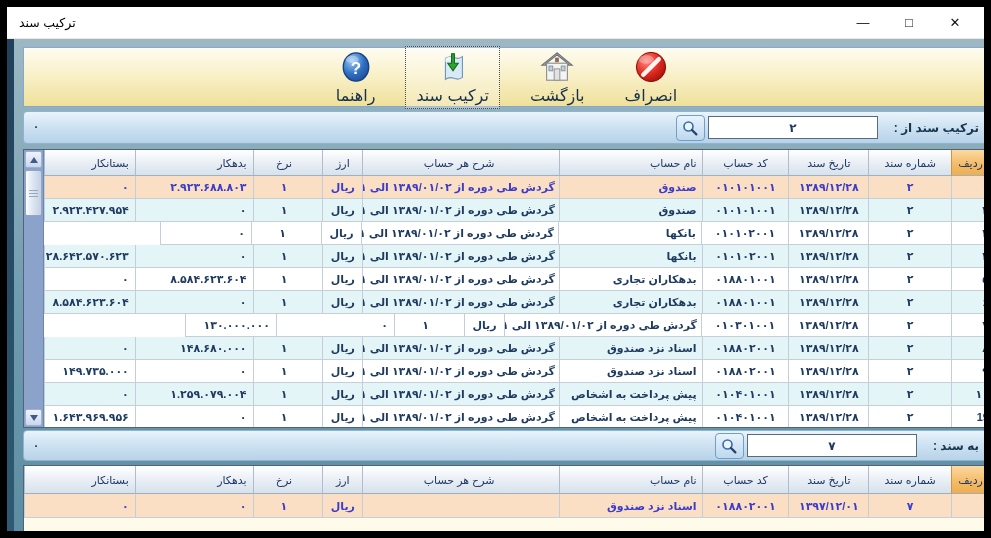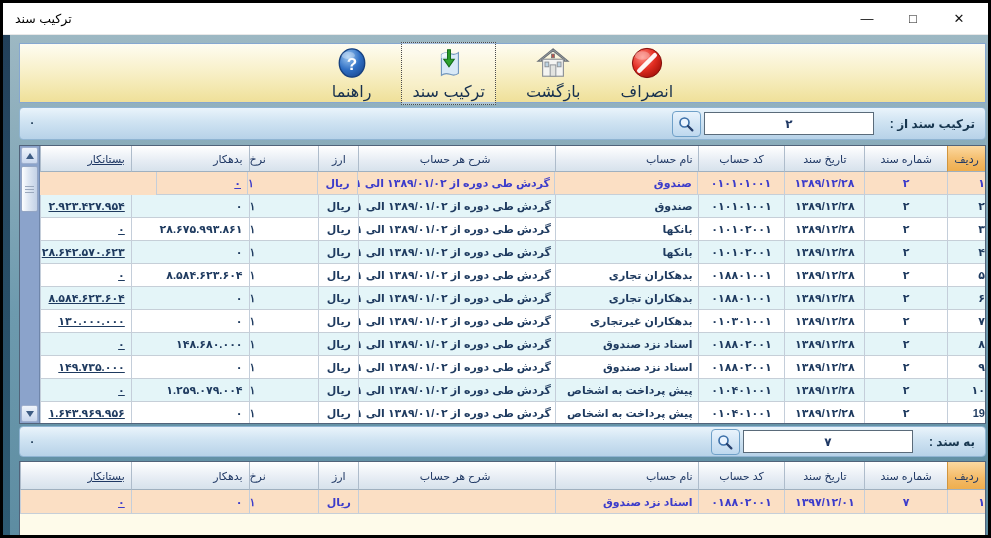--- a/index.html
+++ b/index.html
@@ -1,20 +1,20 @@
 <!DOCTYPE html>
 <html lang="fa"><head>
 <meta charset="utf-8">
 <style>
   * { box-sizing: border-box; margin: 0; padding: 0; }
   html,body { background:#d7dde3; }
   body { font-family: "Liberation Sans", "DejaVu Sans", sans-serif; }
 
   .window { position:relative; width:991px; height:538px; background:#fff;
-            border:3px solid #000000; overflow:hidden; }
+            border:7px solid #000000; overflow:hidden; }
 
   
   .titlebar { position:absolute; top:0; left:0; width:100%; height:32px;
               background:#ffffff; border-bottom:1px solid #e8e8e8;
               display:flex; align-items:center; justify-content:space-between; direction:ltr; }
   .titlebar .title { margin-left:12px; font-size:12.5px; color:#000; }
   .win-controls { display:flex; direction:ltr; margin-right:6px; }
   .win-btn { width:46px; height:30px; display:flex; align-items:center; justify-content:center;
              font-size:13px; color:#111; cursor:default; }
 
@@ -72,23 +72,23 @@
   .trow.selected .cell { color:#3c3ccb; }
 
   
   .c0{width:38px; }
   .c1{width:83px; text-align:center;}
   .c2{width:80px; text-align:center;}
   .c3{width:87px; text-align:center;}
   .c4{width:143px; text-align:right; padding-right:5px;}
   .c5{width:197px; text-align:center; padding-right:4px;}
   .c6{width:40px; text-align:center;}
-  .c7{width:70px; text-align:left; padding-right:8px;font-family:Liberation Serif, serif;}
+  .c7{width:70px; text-align:center; padding-right:8px;}
   .c8{width:118px; text-align:right; padding-right:6px;}
-  .c9{width:91px; text-align:right; padding-right:6px;text-decoration:underline;}
+  .c9{width:91px; text-align:right; padding-right:6px;}
   .grid-bottom .c9{width:111px;}
 
   .filler { flex:1 1 auto; background:#fefbea; }
 
   
   .vscroll { flex:0 0 20px; width:20px; background:#8ba3cb; position:relative;
              border-right:1px solid #6f86ab; }
   .vs-btn { position:absolute; left:1px; width:17px; height:17px;
             background:linear-gradient(#eff4fb,#c9d7ee); border:1px solid #9fb0cf; border-radius:2px;
             display:flex; align-items:center; justify-content:center; cursor:pointer; }
@@ -205,20 +205,21 @@
         <div class="tbody">
             <div class="trow selected">
               <div class="cell c0">۱</div>
               <div class="cell c1">۲</div>
               <div class="cell c2">۱۳۸۹/۱۲/۲۸</div>
               <div class="cell c3">۰۱۰۱۰۱۰۰۱</div>
               <div class="cell c4">صندوق</div>
               <div class="cell c5">گردش طی دوره از ۱۳۸۹/۰۱/۰۲ الی ۱۳۸۹/۱...</div>
               <div class="cell c6">ریال</div>
               <div class="cell c7">۱</div>
+              <div class="cell c8">۲.۹۲۳.۶۸۸.۸۰۳</div>
               <div class="cell c9">۰</div>
             </div>
             <div class="trow alt">
               <div class="cell c0">۲</div>
               <div class="cell c1">۲</div>
               <div class="cell c2">۱۳۸۹/۱۲/۲۸</div>
               <div class="cell c3">۰۱۰۱۰۱۰۰۱</div>
               <div class="cell c4">صندوق</div>
               <div class="cell c5">گردش طی دوره از ۱۳۸۹/۰۱/۰۲ الی ۱۳۸۹/۱...</div>
               <div class="cell c6">ریال</div>
@@ -228,21 +229,20 @@
             </div>
             <div class="trow">
               <div class="cell c0">۳</div>
               <div class="cell c1">۲</div>
               <div class="cell c2">۱۳۸۹/۱۲/۲۸</div>
               <div class="cell c3">۰۱۰۱۰۲۰۰۱</div>
               <div class="cell c4">بانکها</div>
               <div class="cell c5">گردش طی دوره از ۱۳۸۹/۰۱/۰۲ الی ۱۳۸۹/۱...</div>
               <div class="cell c6">ریال</div>
               <div class="cell c7">۱</div>
-              <div class="cell c8">۲۸.۶۷۵.۹۹۳.۸۶۱</div>
               <div class="cell c9">۰</div>
             </div>
             <div class="trow alt">
               <div class="cell c0">۴</div>
               <div class="cell c1">۲</div>
               <div class="cell c2">۱۳۸۹/۱۲/۲۸</div>
               <div class="cell c3">۰۱۰۱۰۲۰۰۱</div>
               <div class="cell c4">بانکها</div>
               <div class="cell c5">گردش طی دوره از ۱۳۸۹/۰۱/۰۲ الی ۱۳۸۹/۱...</div>
               <div class="cell c6">ریال</div>
@@ -272,21 +272,20 @@
               <div class="cell c6">ریال</div>
               <div class="cell c7">۱</div>
               <div class="cell c8">۰</div>
               <div class="cell c9">۸.۵۸۴.۶۲۳.۶۰۴</div>
             </div>
             <div class="trow">
               <div class="cell c0">۷</div>
               <div class="cell c1">۲</div>
               <div class="cell c2">۱۳۸۹/۱۲/۲۸</div>
               <div class="cell c3">۰۱۰۳۰۱۰۰۱</div>
-              <div class="cell c4">بدهکاران غیرتجاری</div>
               <div class="cell c5">گردش طی دوره از ۱۳۸۹/۰۱/۰۲ الی ۱۳۸۹/۱...</div>
               <div class="cell c6">ریال</div>
               <div class="cell c7">۱</div>
               <div class="cell c8">۰</div>
               <div class="cell c9">۱۳۰.۰۰۰.۰۰۰</div>
             </div>
             <div class="trow alt">
               <div class="cell c0">۸</div>
               <div class="cell c1">۲</div>
               <div class="cell c2">۱۳۸۹/۱۲/۲۸</div>

